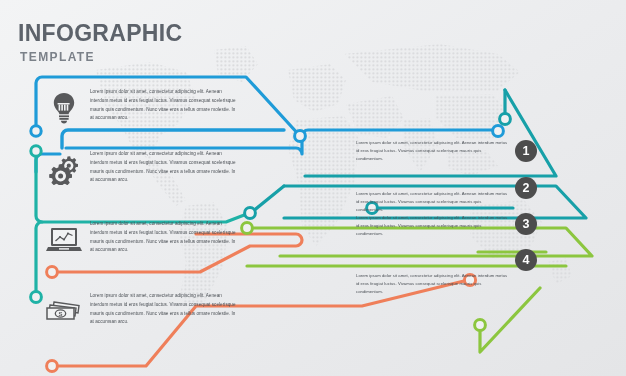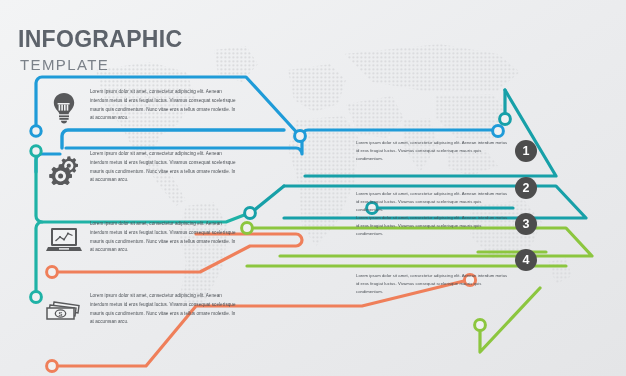--- a/index.html
+++ b/index.html
@@ -31,36 +31,37 @@
     position: absolute;
     inset: 0;
     width: 626px;
     height: 376px;
   }
 
   
   .title-block {
     position: absolute;
     left: 18px;
-    top: 28px;
+    top: 22px;
   }
   .title-main {
     font-size: 23px;
     font-weight: bold;
     color: #5d636b;
     letter-spacing: 0.3px;
     line-height: 1;
     margin: 0;
   }
   .title-sub {
-    font-size: 15px;
+    font-size: 12px;
     color: #7b8189;
     letter-spacing: 1.4px;
     margin: 6px 0 0 2px;
     line-height: 1;
+    font-weight: bold;
   }
 
   
   .left-item {
     position: absolute;
     display: flex;
     align-items: flex-start;
   }
   .left-icon {
     width: 40px;

